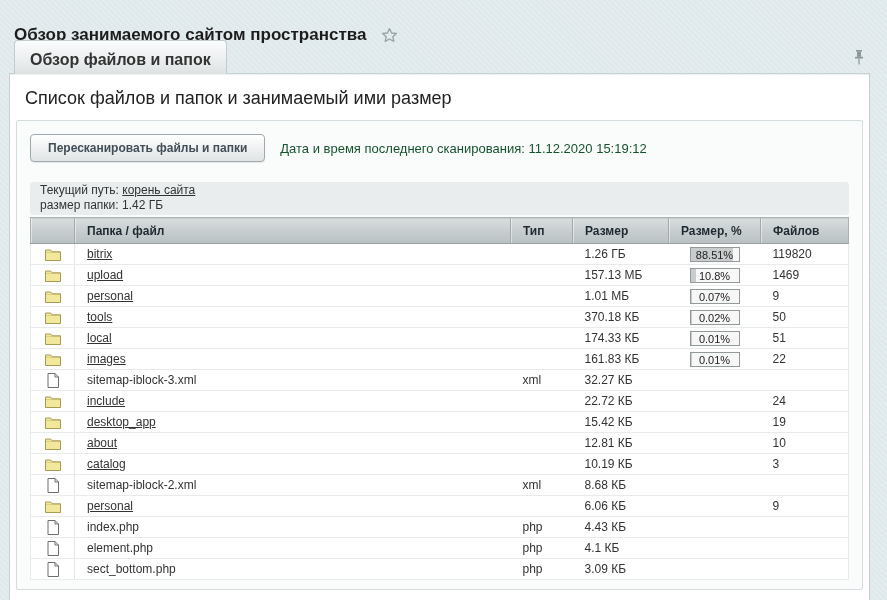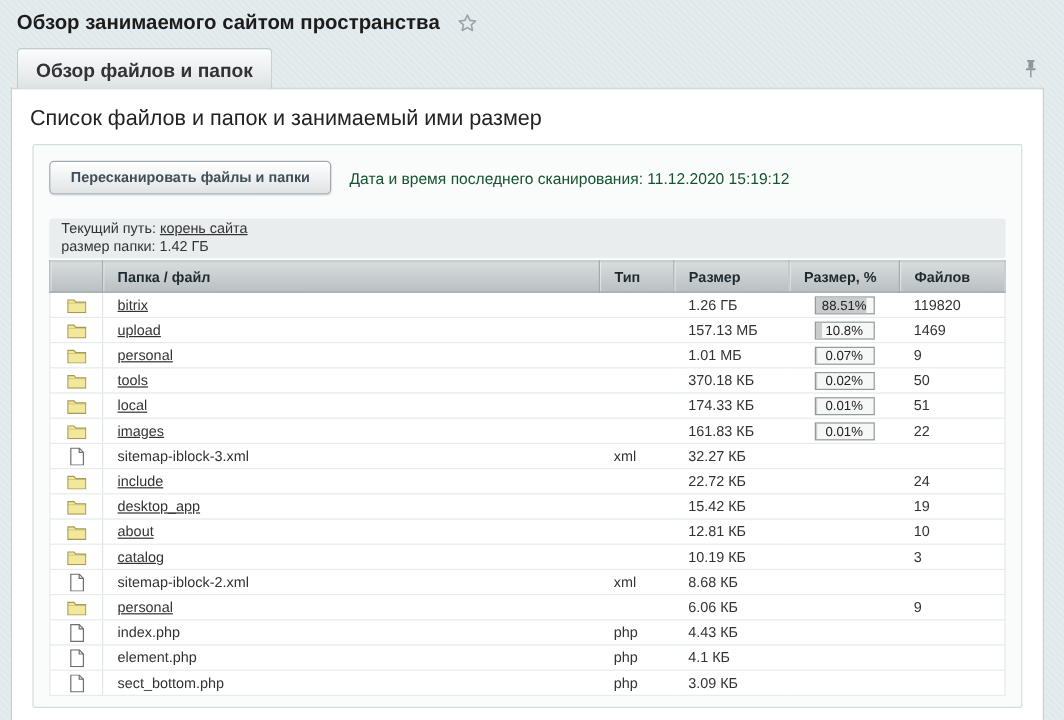--- a/index.html
+++ b/index.html
@@ -5,21 +5,21 @@
   * { margin:0; padding:0; box-sizing:border-box; }
   html,body { width:887px; height:600px; overflow:hidden; }
   body {
     font-family:"Liberation Sans", sans-serif;
     background: var(--page-background, #dfe8eb);
     background-image: repeating-linear-gradient(45deg, rgba(255,255,255,.18) 0 2px, rgba(0,0,0,0) 2px 4px);
     color:#222;
   }
 
   
-  .title-row { padding:9px 14px 0; height:31px; }
+  .title-row { padding:25px 14px 0; height:31px; }
   .page-title { display:inline-block; font-size:17px; font-weight:bold; color:#1c1c1c; vertical-align:middle; }
   .star { vertical-align:middle; margin-left:10px; cursor:pointer; }
 
   .tab-bar { position:relative; height:33px; margin-top:9px; padding-left:14px; }
   .tab {
     position:relative; z-index:2; display:inline-block; height:34px;
     padding:10px 15px 0; font-size:16px; font-weight:bold; color:#333;
     background:linear-gradient(#fbfcfc, #e8ebec 70%, #dee1e2);
     border:1px solid #c2cbce; border-bottom:none;
     border-radius:4px 4px 0 0; cursor:pointer;
@@ -30,21 +30,21 @@
   .panel {
     position:relative; z-index:1;
     margin:0 17px 0 9px; height:527px; overflow:hidden;
     background:#fff;
     border:1px solid #c6d0d3; border-bottom:none;
     box-shadow: inset 0 1px 0 #eef2f3;
   }
   .section-heading { padding:14px 15px 11px; font-size:18px; font-weight:400; color:#222; }
 
   .box {
-    margin:0 17px; padding:13px;
+    margin:0 6px; padding:13px;
     background:#fafcfc;
     border:1px solid #d3dde0; border-radius:2px;
     height:470px;
   }
 
   
   .toolbar { display:flex; align-items:center; }
   .btn {
     font-family:"Liberation Sans", sans-serif;
     font-size:12px; font-weight:bold; color:#414e57;

